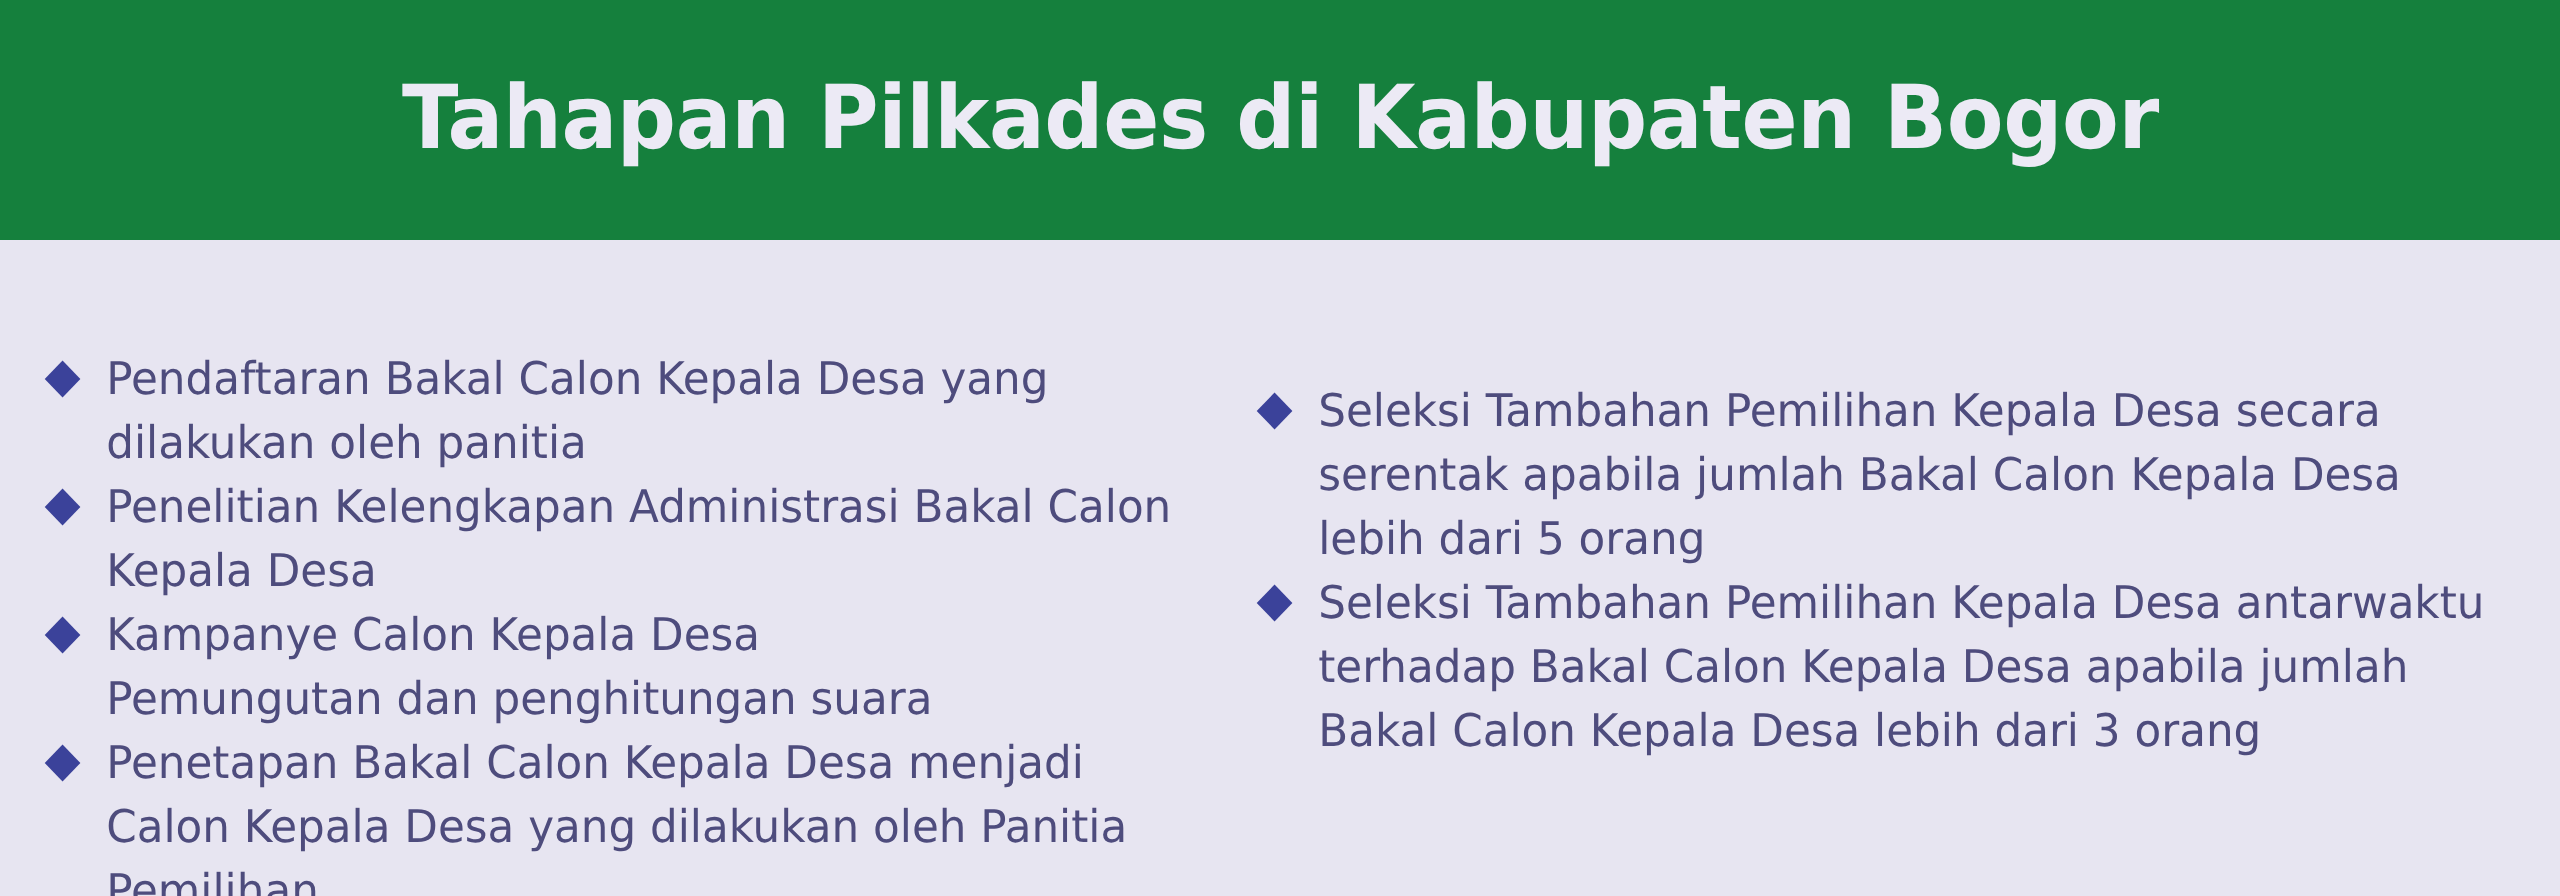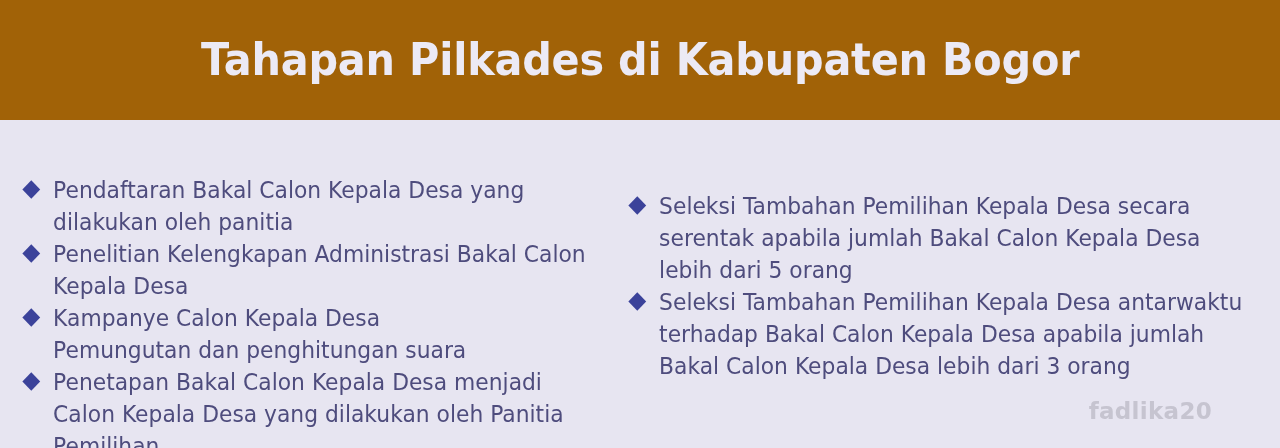--- a/index.html
+++ b/index.html
@@ -16,21 +16,21 @@
   .poster {
     position: relative;
     width: 1280px;
     height: 448px;
     background: #e7e5f1;
     box-sizing: border-box;
   }
   .header {
     width: 100%;
     height: 120px;
-    background: #a16207;
+    background: #15803d;
     display: flex;
     align-items: center;
     justify-content: center;
     box-sizing: border-box;
   }
   .header-title {
     color: #eceaf5;
     font-family: "DejaVu Sans", sans-serif;
     font-weight: bold;
     font-size: 44px;
@@ -153,15 +153,14 @@
         <li class="bullet-item">
           <span class="bullet-marker"></span>
           <span class="bullet-text">Seleksi Tambahan Pemilihan Kepala Desa antarwaktu terhadap Bakal Calon Kepala Desa apabila jumlah Bakal Calon Kepala Desa lebih dari 3 orang</span>
         </li>
 
       </ul>
     </div>
 
   </div>
 
-  <div class="watermark">fadlika20</div>
 
 </div>
 
 </body></html>

